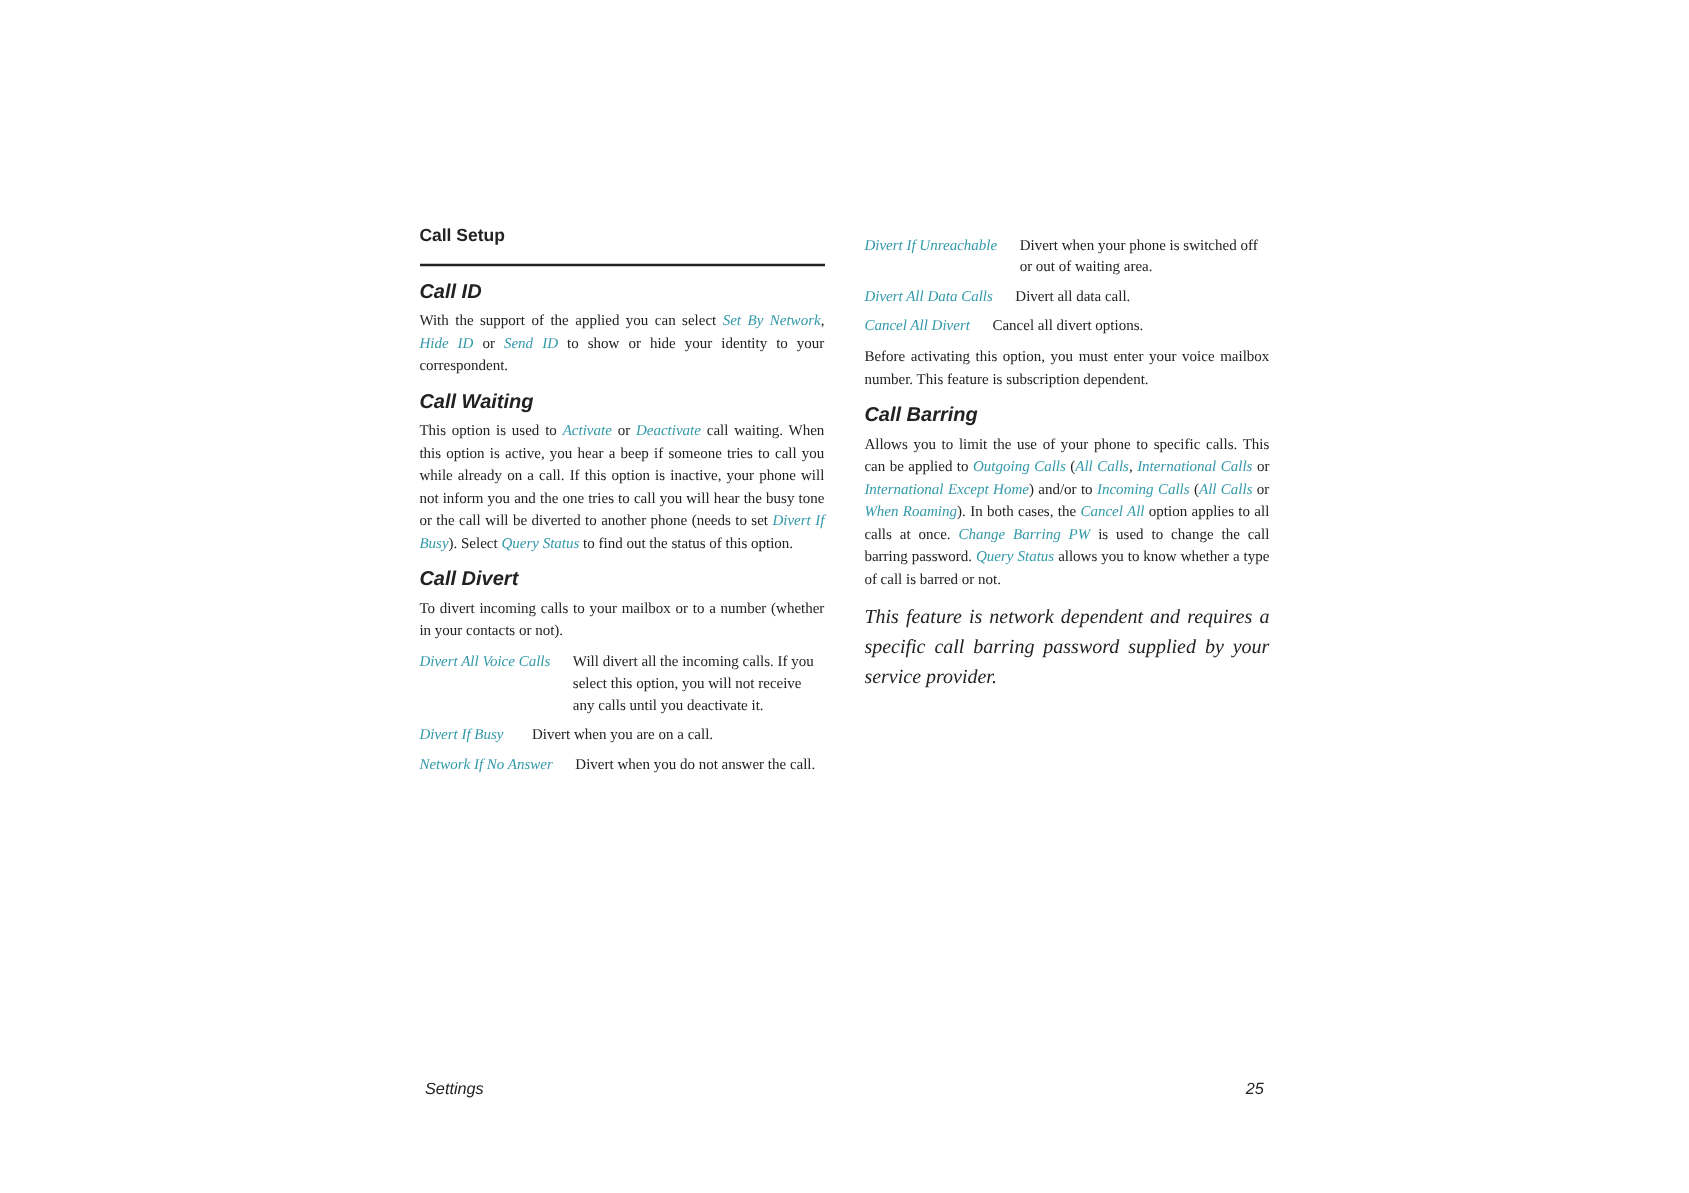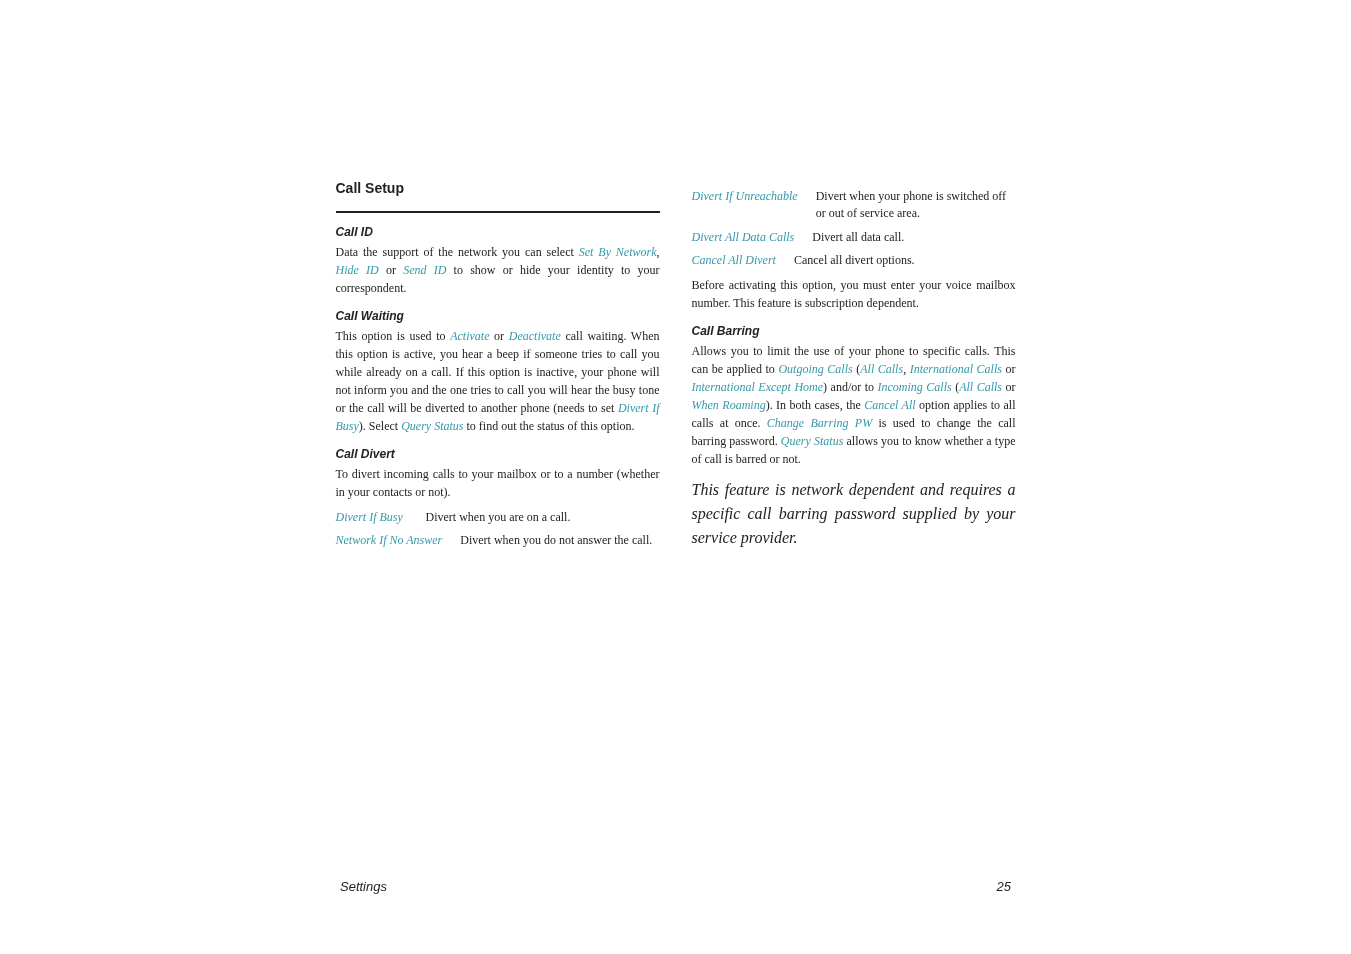--- a/index.html
+++ b/index.html
@@ -33,21 +33,21 @@
       font-weight: bold;
       font-size: 14px;
       margin-bottom: 6px;
       border-bottom: 2px solid #222;
       padding-bottom: 15px;
     }
     .subsection-title {
       font-family: Arial, Helvetica, sans-serif;
       font-weight: bold;
       font-style: italic;
-      font-size: 12px;
+      font-size: 16px;
       margin-top: 12px;
       margin-bottom: 4px;
     }
     .body-text {
       font-size: 12px;
       line-height: 1.5;
       text-align: justify;
     }
     .link {
       color: #3399aa;
@@ -77,21 +77,21 @@
     .italic-note {
       font-style: italic;
       font-size: 16px;
       line-height: 1.5;
       border: none;
       margin-top: 10px;
       text-align: justify;
     }
     .footer {
       position: fixed;
-      bottom: 60px;
+      bottom: 76px;
       left: 0;
       width: 1351px;
       display: flex;
       justify-content: space-between;
       padding: 0 340px;
       font-family: Arial, Helvetica, sans-serif;
       font-style: italic;
       font-size: 13px;
       color: #222;
     }
@@ -99,48 +99,52 @@
 </head>
 <body>
 
 <div class="page">
 
   <div class="left-col">
     <div class="section-title">Call Setup</div>
 
     <div class="subsection-title">Call ID</div>
     <p class="body-text">
-      <span>Data the support of the network you can select </span><a class="link">Set By Network</a><span>, </span><a class="link">Hide ID</a><span> or </span><a class="link">Send ID</a><span> to show or hide your identity to your correspondent.</span>
+      <span>With the support of the applied you can select </span><a class="link">Set By Network</a><span>, </span><a class="link">Hide ID</a><span> or </span><a class="link">Send ID</a><span> to show or hide your identity to your correspondent.</span>
     </p>
 
     <div class="subsection-title">Call Waiting</div>
     <p class="body-text">
       <span>This option is used to </span><a class="link">Activate</a><span> or </span><a class="link">Deactivate</a><span> call waiting. When this option is active, you hear a beep if someone tries to call you while already on a call. If this option is inactive, your phone will not inform you and the one tries to call you will hear the busy tone or the call will be diverted to another phone (needs to set </span><a class="link">Divert If Busy</a><span>). Select </span><a class="link">Query Status</a><span> to find out the status of this option.</span>
     </p>
 
     <div class="subsection-title">Call Divert</div>
     <p class="body-text">To divert incoming calls to your mailbox or to a number (whether in your contacts or not).</p>
     <div class="divert-table">
+      <div class="divert-row">
+        <span class="divert-label link">Divert All Voice Calls</span>
+        <span class="divert-desc">Will divert all the incoming calls. If you select this option, you will not receive any calls until you deactivate it.</span>
+      </div>
       <div class="divert-row">
         <span class="divert-label link">Divert If Busy</span>
         <span class="divert-desc">Divert when you are on a call.</span>
       </div>
       <div class="divert-row">
         <span class="divert-label link">Network If No Answer</span>
         <span class="divert-desc">Divert when you do not answer the call.</span>
       </div>
     </div>
   </div>
 
   <div class="right-col">
 
     <div class="divert-table">
       <div class="divert-row">
         <span class="divert-label link">Divert If Unreachable</span>
-        <span class="divert-desc">Divert when your phone is switched off or out of service area.</span>
+        <span class="divert-desc">Divert when your phone is switched off or out of waiting area.</span>
       </div>
       <div class="divert-row">
         <span class="divert-label link">Divert All Data Calls</span>
         <span class="divert-desc">Divert all data call.</span>
       </div>
       <div class="divert-row">
         <span class="divert-label link">Cancel All Divert</span>
         <span class="divert-desc">Cancel all divert options.</span>
       </div>
     </div>

